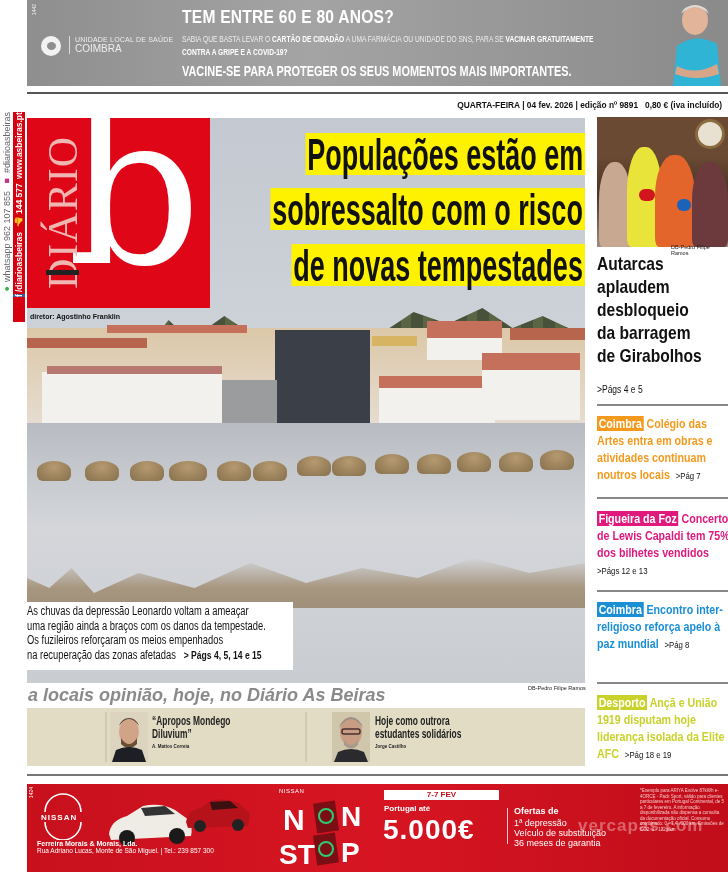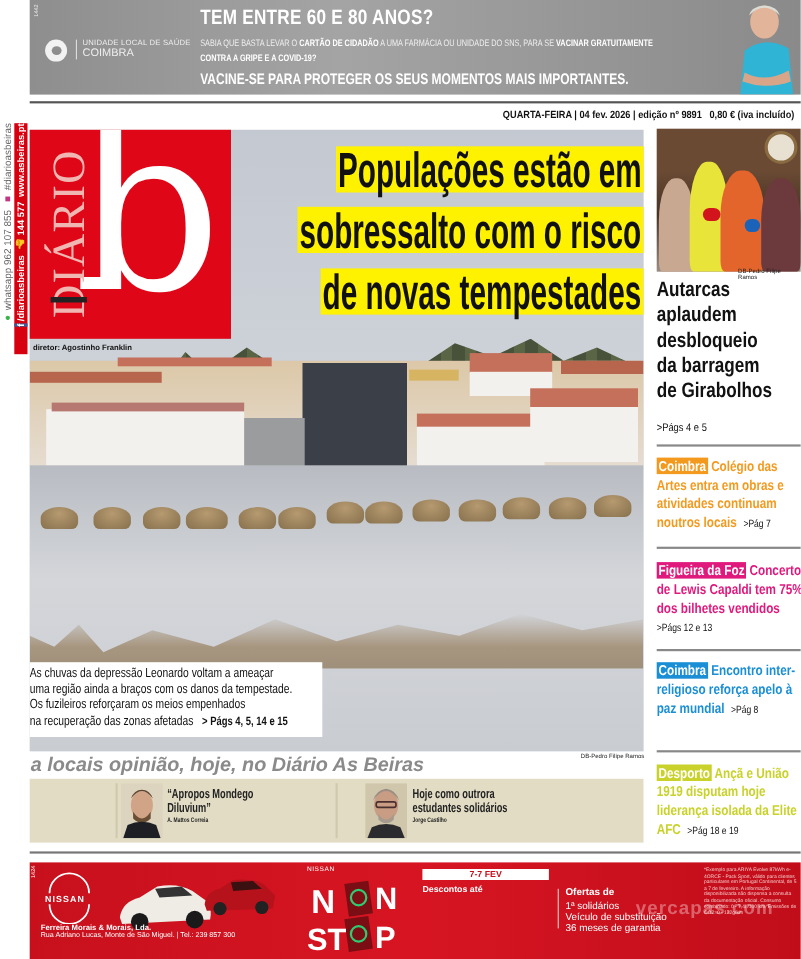--- a/index.html
+++ b/index.html
@@ -275,24 +275,25 @@
     <rect x="38" y="10" width="22" height="30" fill="#7a0e14" transform="rotate(-8 49 25)"></rect>
     <circle cx="49" cy="24" r="7" fill="none" stroke="#2ecc71" stroke-width="2"></circle>
     <rect x="38" y="42" width="22" height="30" fill="#7a0e14" transform="rotate(-8 49 57)"></rect>
     <circle cx="49" cy="57" r="7" fill="none" stroke="#2ecc71" stroke-width="2"></circle>
     <text x="6" y="38" font-size="30" font-weight="bold" fill="#fff" font-family="Liberation Sans, sans-serif">N</text>
     <text x="64" y="34" font-size="28" font-weight="bold" fill="#fff" font-family="Liberation Sans, sans-serif">N</text>
     <text x="2" y="72" font-size="28" font-weight="bold" fill="#fff" font-family="Liberation Sans, sans-serif">ST</text>
     <text x="64" y="70" font-size="28" font-weight="bold" fill="#fff" font-family="Liberation Sans, sans-serif">P</text>
   </svg>
   <div id="date-badge" class="abs">7-7 FEV</div>
-  <div id="desc-lbl" class="abs">Descontos até</div>
+  <div id="desc-lbl" class="abs">Portugal até</div>
+  <div id="desc-val" class="abs">5.000€</div>
   <div id="ad-vdiv" class="abs"></div>
   <div id="ofertas" class="abs">
     <div class="h">Ofertas de</div>
-    <div>1ª solidários</div>
+    <div>1ª depressão</div>
     <div>Veículo de substituição</div>
     <div>36 meses de garantia</div>
   </div>
   <div id="fine" class="abs">*Exemplo para ARIYA Evolve 87kWh e-4ORCE - Pack Sport, válido para clientes particulares em Portugal Continental, de 5 a 7 de fevereiro. A informação disponibilizada não dispensa a consulta da documentação oficial. Consumo combinado: 0 - 7,4l /100 km. Emissões de CO2: 0 - 172g/km</div>
 </div>
 <div id="ad-tag2" class="abs">1424</div>
 <div id="watermark" class="abs">vercapas.com</div>
 
 </body></html>

